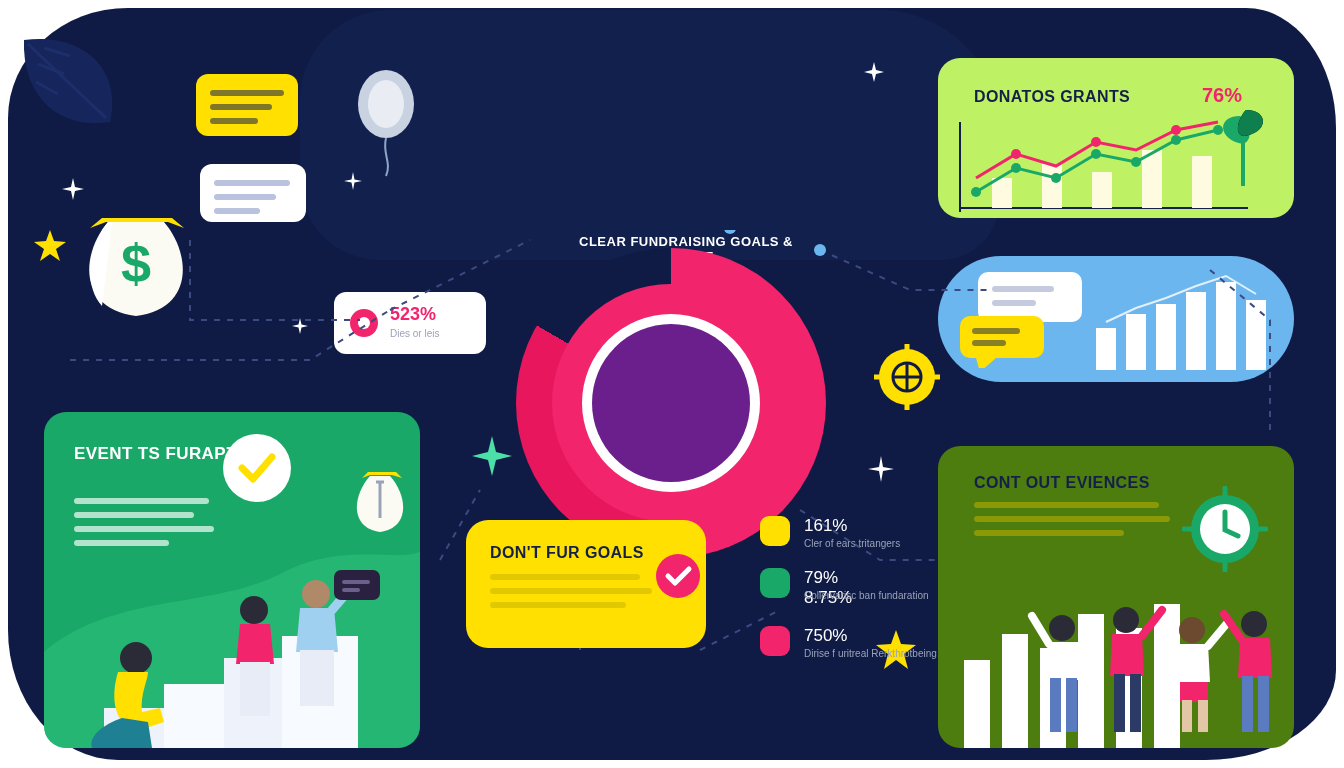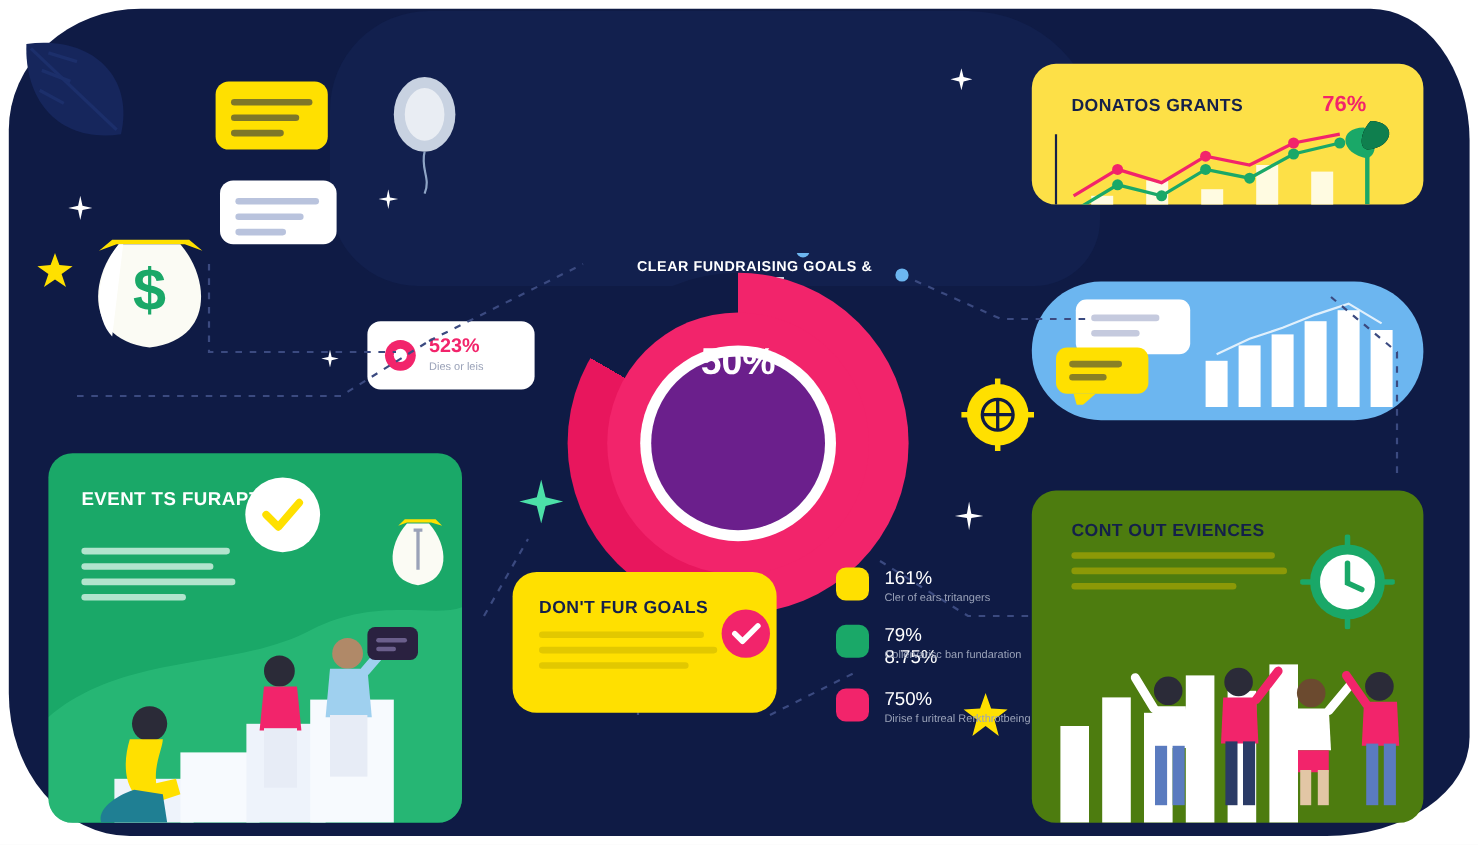--- a/index.html
+++ b/index.html
@@ -21,21 +21,21 @@
   .card{position:absolute;border-radius:22px;overflow:hidden;}
   .card-title{font-weight:bold;letter-spacing:.4px;}
 
   
   #donations{left:462px;top:76px;width:372px;height:128px;background:#f2246b;}
   #donations .card-title{position:absolute;left:24px;top:22px;color:#ffffff;font-size:17px;}
   #donations .lines{position:absolute;left:24px;top:52px;width:220px;}
   #donations .lines div{height:7px;background:#ffd1e0;margin-bottom:9px;border-radius:3px;opacity:.85;}
 
   
-  #grants{left:938px;top:58px;width:356px;height:128px;background:#fde047;}
+  #grants{left:938px;top:58px;width:356px;height:160px;background:#bef264;}
   #grants .card-title{position:absolute;left:36px;top:30px;color:#14204a;font-size:16px;}
   #grants .pct{position:absolute;right:52px;top:26px;color:#f2246b;font-size:20px;font-weight:bold;}
 
   
   #bluecard{left:938px;top:256px;width:356px;height:126px;background:#6cb6f0;border-radius:63px;}
 
   
   #events{left:44px;top:412px;width:376px;height:336px;background:#1aa868;}
   #events .card-title{position:absolute;left:30px;top:30px;color:#ffffff;font-size:17px;line-height:24px;width:200px;}
   #events .lines{position:absolute;left:30px;top:86px;width:150px;}
@@ -228,21 +228,20 @@
     <div class="val">523%</div>
     <div class="sub">Dies or leis</div>
   </div>
 
   <div id="donut">
     <div class="donut-label">CLEAR FUNDRAISING GOALS &amp; FUTURE</div>
     <div class="donut-ring"></div>
     <div class="donut-inner"></div>
     <div class="donut-hole"></div>
     <div class="donut-core"></div>
-    <div class="donut-val">50%</div>
   </div>
 
   <svg style="position:absolute;left:60px;top:230px;" width="1220" height="470">
     <g stroke="#3b4a80" stroke-width="2" fill="none" stroke-dasharray="6 7">
       <path d="M10 130 L250 130 L330 80"></path>
       <path d="M330 80 L430 30 L470 10"></path>
       <path d="M760 20 L850 60 L930 60"></path>
       <path d="M740 280 L820 330 L900 330"></path>
       <path d="M380 330 L420 260"></path>
       <path d="M520 420 L520 300"></path>

